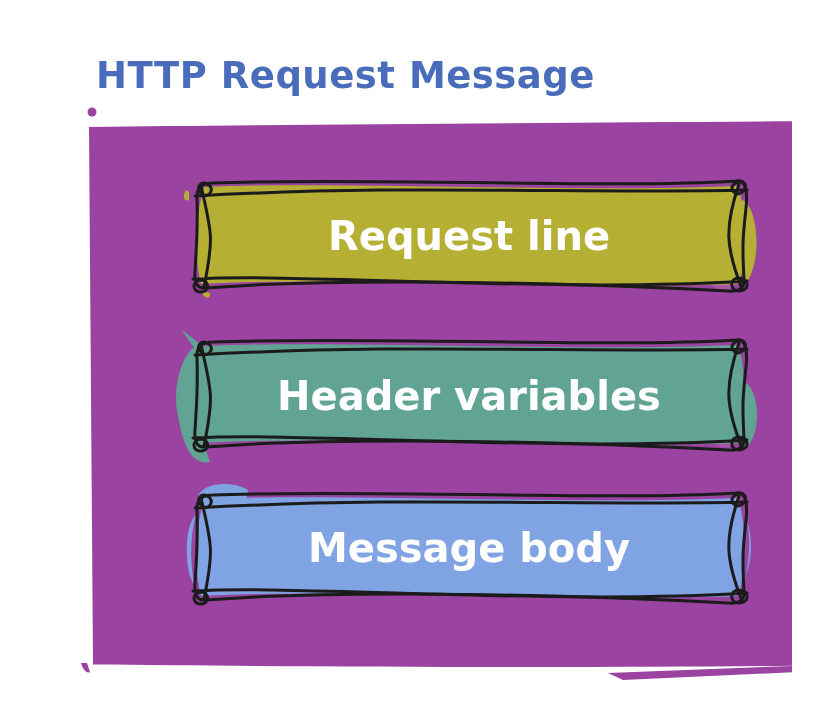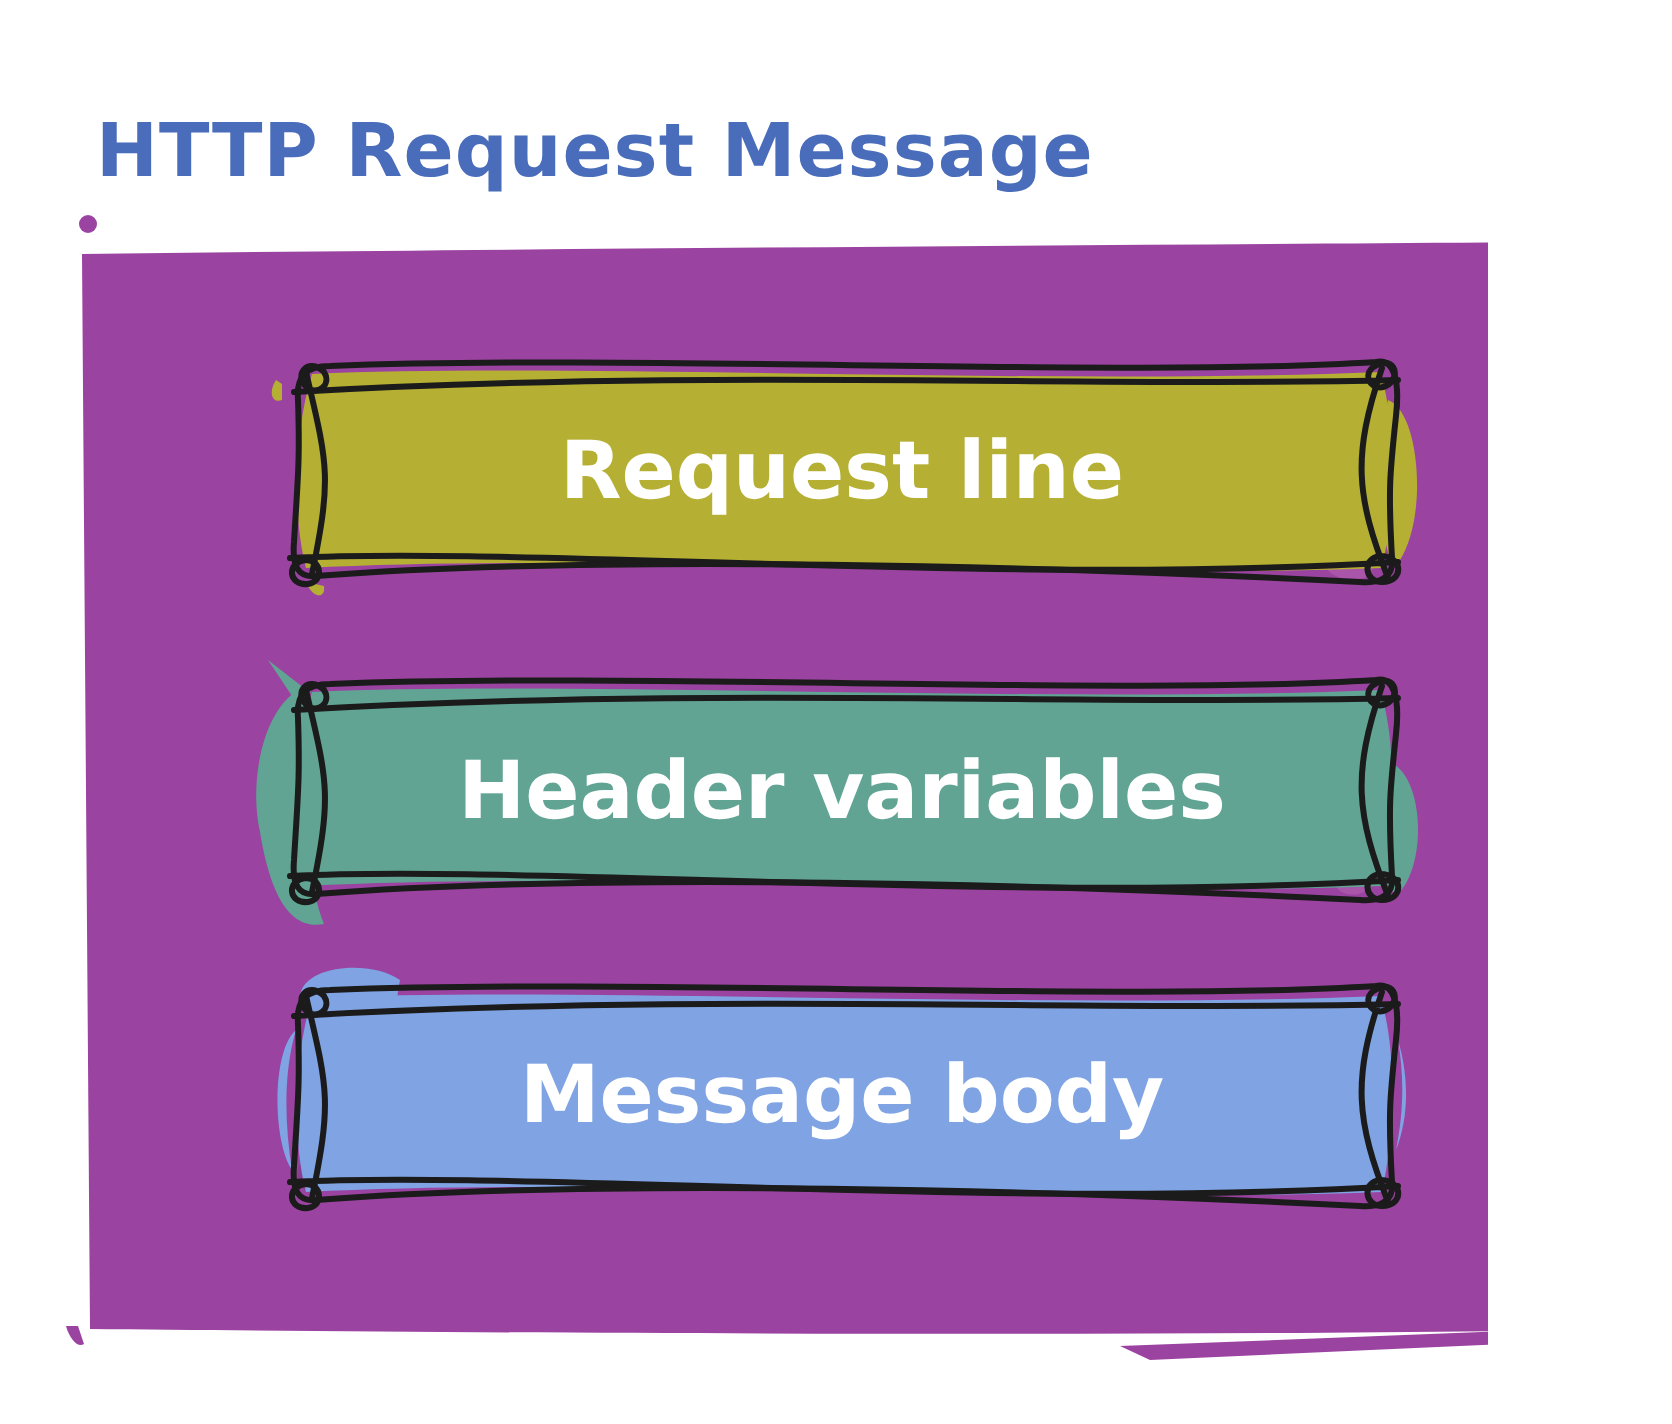--- a/index.html
+++ b/index.html
@@ -2,20 +2,21 @@
 <html><head>
 <meta charset="utf-8">
 <style>
   html, body { margin: 0; padding: 0; background: #ffffff; }
   .canvas {
     position: relative;
     width: 744px;
     height: 712px;
     overflow: hidden;
     font-family: "DejaVu Sans", "Liberation Sans", sans-serif;
+    padding-left: 48px;
   }
   svg text {
     font-family: "DejaVu Sans", "Liberation Sans", sans-serif;
     font-weight: bold;
   }
   .title-text { font-size: 37px; letter-spacing: 0.5px; }
   .bar-label {
     font-size: 40px;
     text-anchor: middle;
     dominant-baseline: central;

